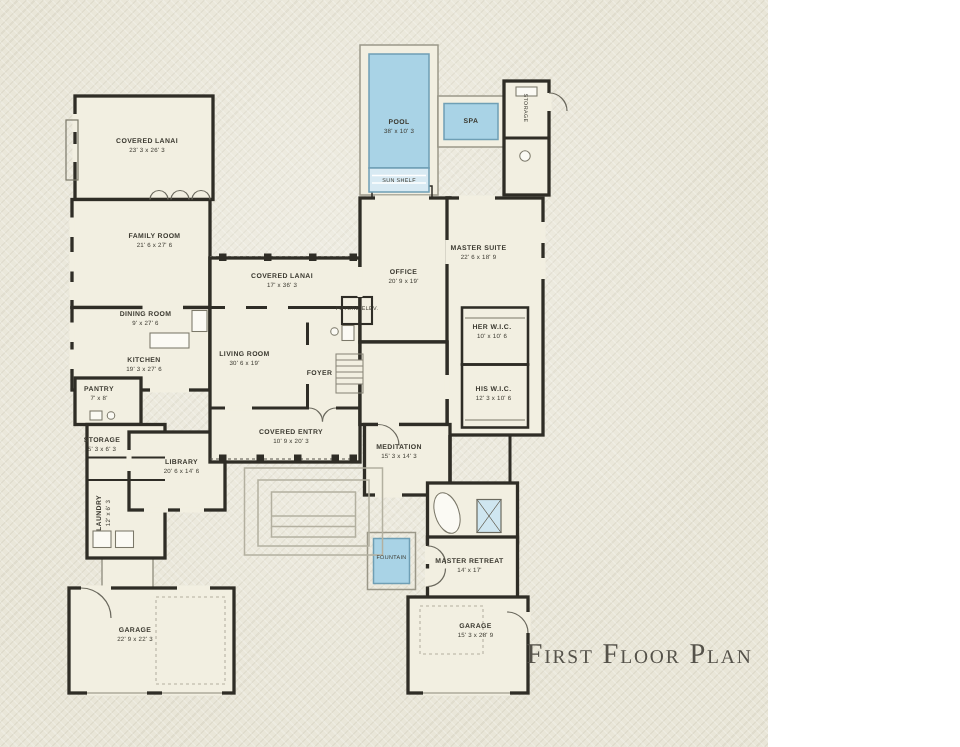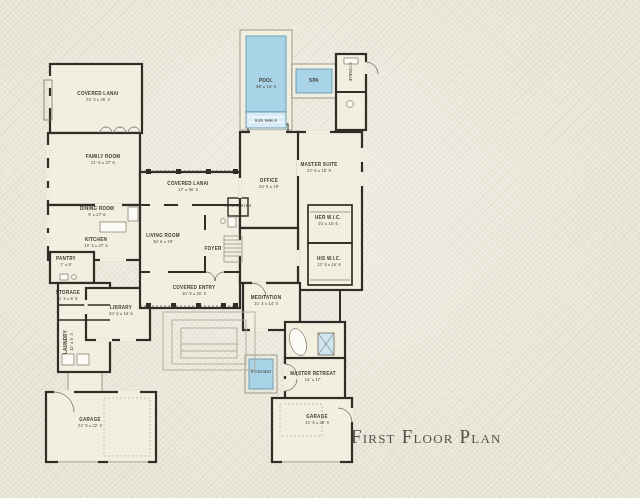--- a/index.html
+++ b/index.html
@@ -1,18 +1,18 @@
 <!DOCTYPE html>
 <html><head>
 <meta charset="utf-8">
 <style>
   html,body{margin:0;padding:0;}
   body{width:640px;height:498px;overflow:hidden;}
   .stage{
-    position:relative;width:640px;height:498px;
+    position:relative;width:512px;height:498px;
     background-color:#e9e6d8;
     background-image:
       radial-gradient(ellipse at 45% 42%, rgba(255,255,255,.30), rgba(0,0,0,0) 72%),
       repeating-linear-gradient(45deg, rgba(255,255,255,.20) 0px, rgba(255,255,255,.20) 1px, rgba(0,0,0,0) 1px, rgba(0,0,0,0) 4px),
       repeating-linear-gradient(135deg, rgba(166,160,136,.14) 0px, rgba(166,160,136,.14) 1px, rgba(0,0,0,0) 1px, rgba(0,0,0,0) 4px);
     font-family:"Liberation Sans", sans-serif;
   }
   svg.plan{position:absolute;left:0;top:0;}
   .labels{position:absolute;left:0;top:0;width:640px;height:498px;pointer-events:none;}
   .label{position:absolute;transform:translate(-50%,-50%);text-align:center;color:#3c3a31;line-height:1.3;white-space:nowrap;}

